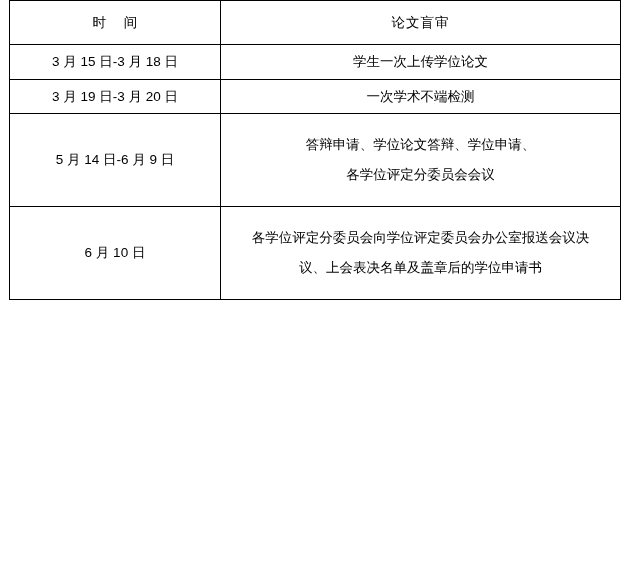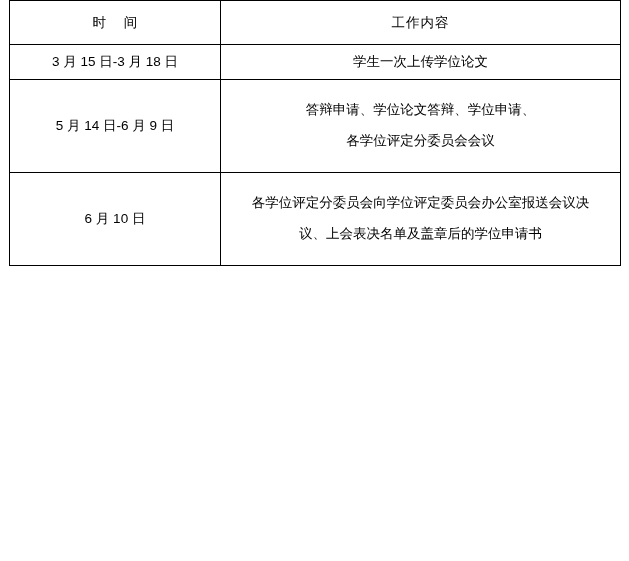--- a/index.html
+++ b/index.html
@@ -80,28 +80,34 @@
 
 <div class="page">
   <table class="schedule">
     <colgroup>
       <col class="c-time">
       <col class="c-work">
     </colgroup>
     <thead>
       <tr>
         <td class="hdr-time">时  间</td>
-        <td class="hdr-work">工作内容</td>
+        <td class="hdr-work">论文盲审</td>
       </tr>
     </thead>
     <tbody>
       <tr>
         <td>3 月 15 日-3 月 18 日</td>
         <td>
             <span class="cell-text">学生一次上传学位论文</span>
+          </td>
+      </tr>
+      <tr>
+        <td>3 月 19 日-3 月 20 日</td>
+        <td>
+            <span class="cell-text">一次学术不端检测</span>
           </td>
       </tr>
       <tr class="tall">
         <td>5 月 14 日-6 月 9 日</td>
         <td>
           <span class="multiline">答辩申请、学位论文答辩、学位申请、</span>
           <span class="multiline">各学位评定分委员会会议</span>
         </td>
       </tr>
       <tr class="tall">

